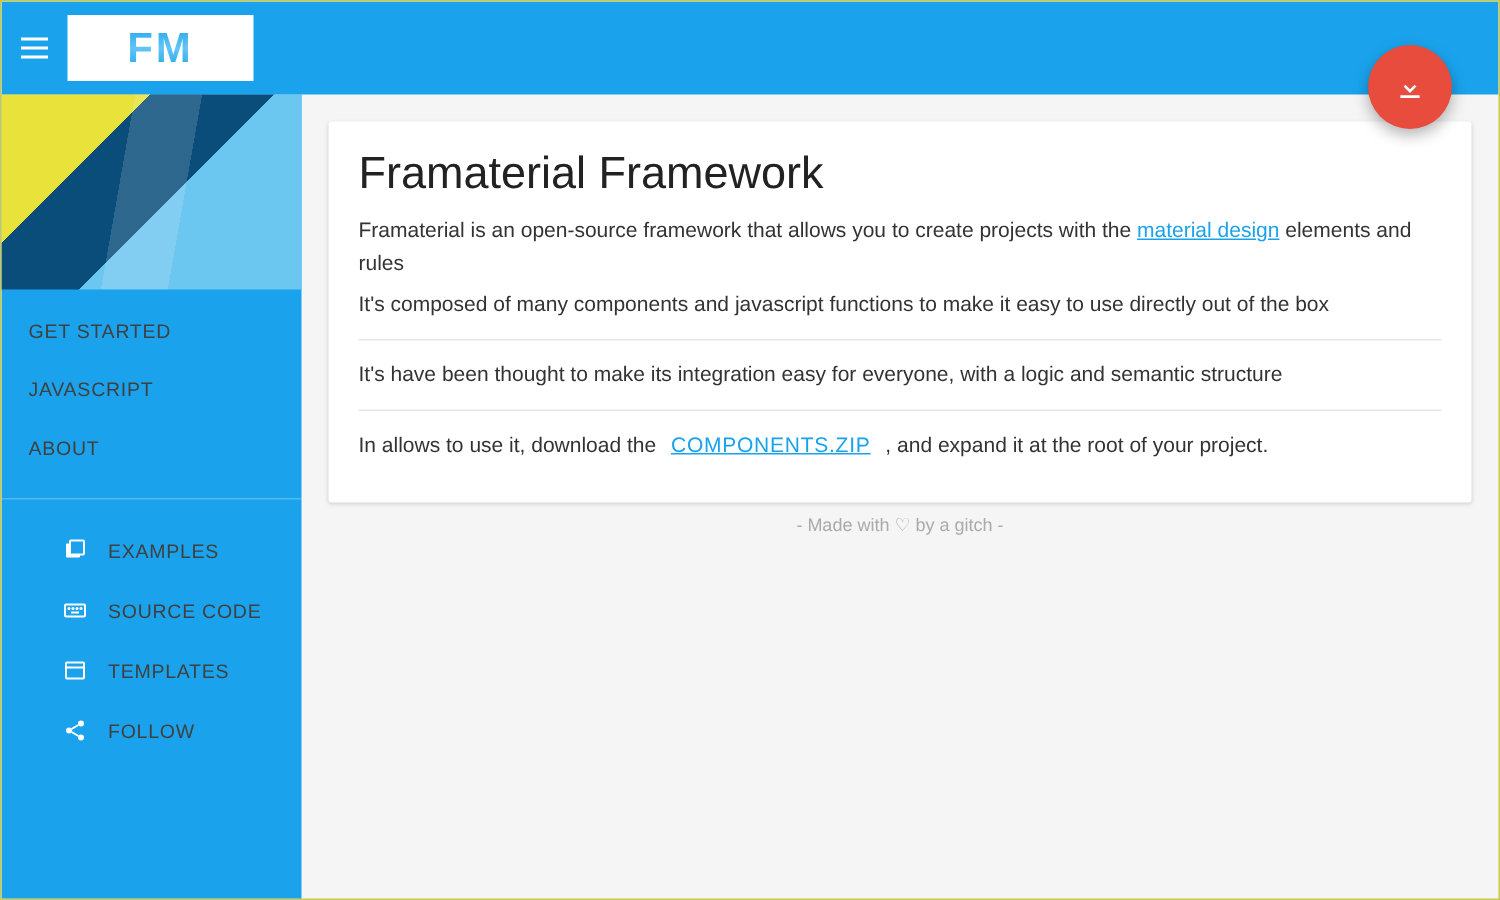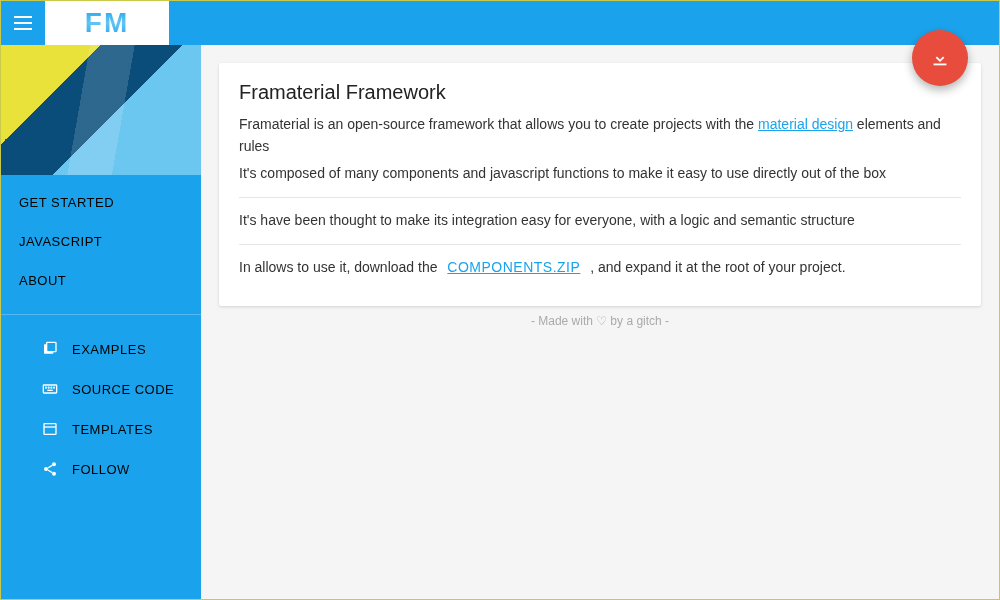--- a/index.html
+++ b/index.html
@@ -1,40 +1,40 @@
 <!DOCTYPE html>
 <html><head>
 <meta charset="utf-8">
 <style>
 * { margin: 0; padding: 0; box-sizing: border-box; }
 body { font-family: Arial, Helvetica, sans-serif; width: 1000px; height: 600px; overflow: hidden; background: #f5f5f5; border: 1px solid #c9c94a; }
 
-.topbar { height: 44px; background: #1aa3ec; display: flex; align-items: center; position: relative; }
+.topbar { height: 62px; background: #1aa3ec; display: flex; align-items: center; position: relative; }
 .menu-btn { width: 44px; height: 44px; display: flex; align-items: center; justify-content: center; cursor: pointer; }
 .menu-icon { width: 18px; height: 14px; }
 .menu-icon div { height: 2px; background: #fff; margin-bottom: 4px; }
 .logo-box { background: #fff; height: 44px; width: 124px; display: flex; align-items: center; justify-content: center; }
 .logo-text { font-size: 28px; font-weight: 700; letter-spacing: 2px; background: linear-gradient(180deg,#1aa3ec 0%,#63c4f4 50%,#1aa3ec 100%); -webkit-background-clip: text; background-clip: text; color: transparent; }
 
 .fab { position: absolute; right: 32px; top: 30px; width: 56px; height: 56px; border-radius: 50%; background: #e74c3c; display: flex; align-items: center; justify-content: center; box-shadow: 0 4px 10px rgba(0,0,0,.3); cursor: pointer; z-index: 10; }
 
 .layout { display: flex; height: calc(600px - 44px); }
 .sidebar { width: 200px; background: #1aa3ec; display: flex; flex-direction: column; }
 .hero-img { height: 130px; position: relative; overflow: hidden; background: linear-gradient(135deg,#e8e23a 0%, #e8e23a 30%, #0a4d7a 30%, #0a4d7a 55%, #6bc6f0 55%, #6bc6f0 100%); }
 .hero-img::before { content:""; position:absolute; inset:0; background: linear-gradient(100deg, transparent 40%, rgba(255,255,255,.15) 40%, rgba(255,255,255,.15) 60%, transparent 60%); }
 
 .nav-list { list-style: none; padding: 8px 0; }
-.nav-item { padding: 12px 18px; color: #000000; font-size: 13px; letter-spacing: .5px; cursor: pointer; }
+.nav-item { padding: 12px 18px; color: #404040; font-size: 13px; letter-spacing: .5px; cursor: pointer; }
 .nav-divider { border-top: 1px solid rgba(255,255,255,.25); margin: 6px 0; }
 .nav-item.withicon { display: flex; align-items: center; gap: 14px; margin-left: 23px; }
 .nav-icon { width: 16px; height: 16px; flex-shrink: 0; display: inline-flex; align-items: center; justify-content: center; }
 
 .content { flex: 1; position: relative; padding: 18px 18px 0 18px; }
 .card { background: #fff; border-radius: 2px; box-shadow: 0 1px 3px rgba(0,0,0,.15); padding: 18px 20px 22px 20px; }
-.card h1 { font-size: 20px; font-weight: 400; color: #222; margin-bottom: 10px; }
+.card h1 { font-size: 30px; font-weight: 400; color: #222; margin-bottom: 10px; }
 .card p { font-size: 14px; color: #333; line-height: 1.55; margin-bottom: 6px; }
 .card a.link { color: #1aa3ec; }
 .card hr { border: none; border-top: 1px solid #e5e5e5; margin: 12px 0; }
 .dl { color: #1aa3ec; font-weight: 500; letter-spacing: .5px; padding: 0 6px; font-size: 14px; }
 .footer { text-align: center; color: #aaa; font-size: 12px; padding: 8px 0; }
 </style>
 </head>
 <body>
 
 <div class="topbar">

